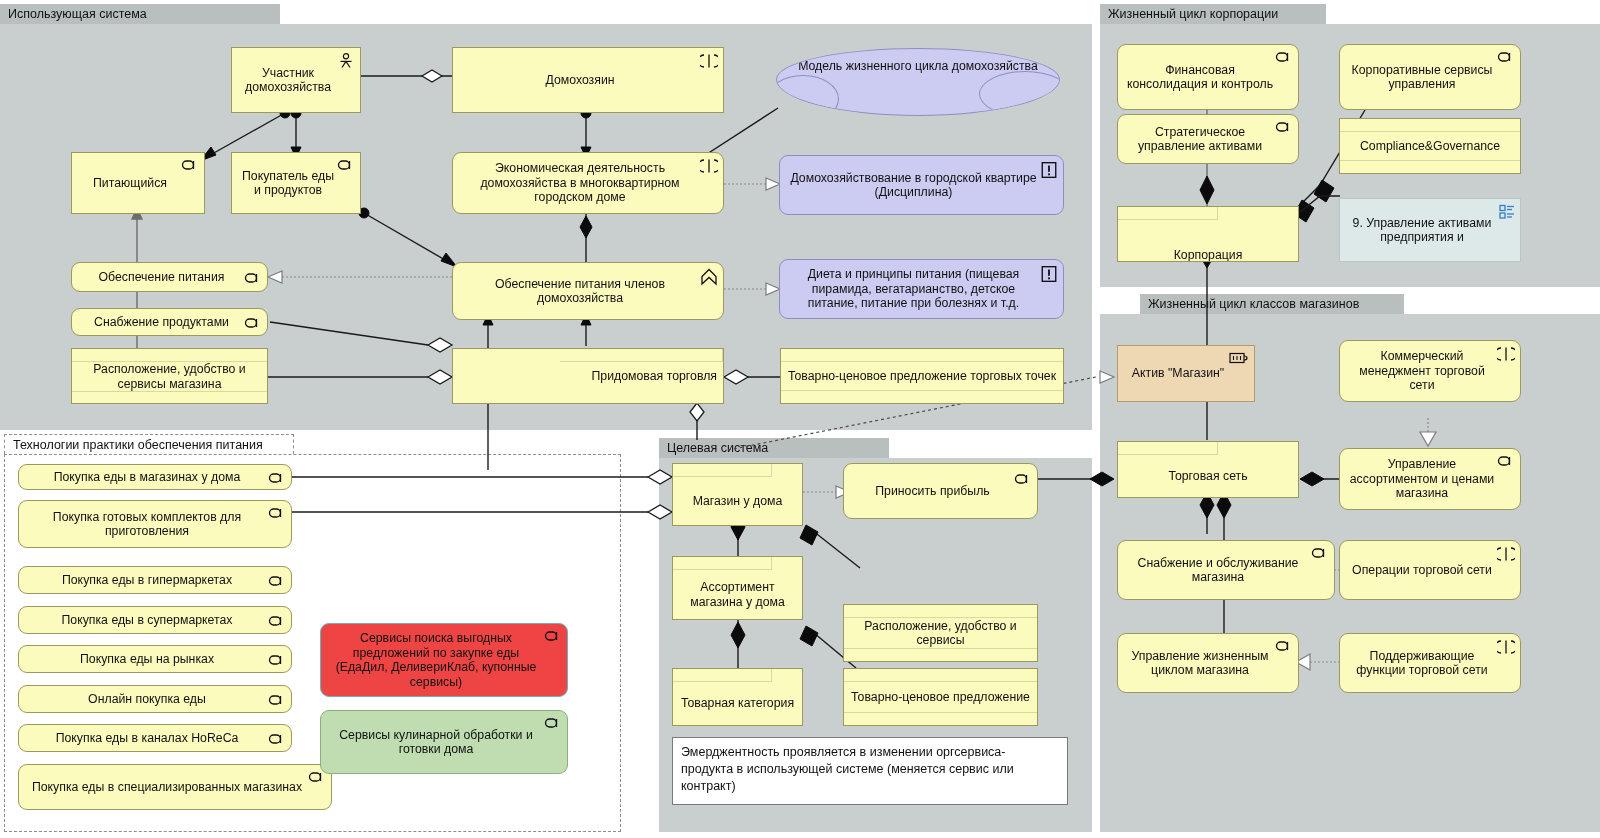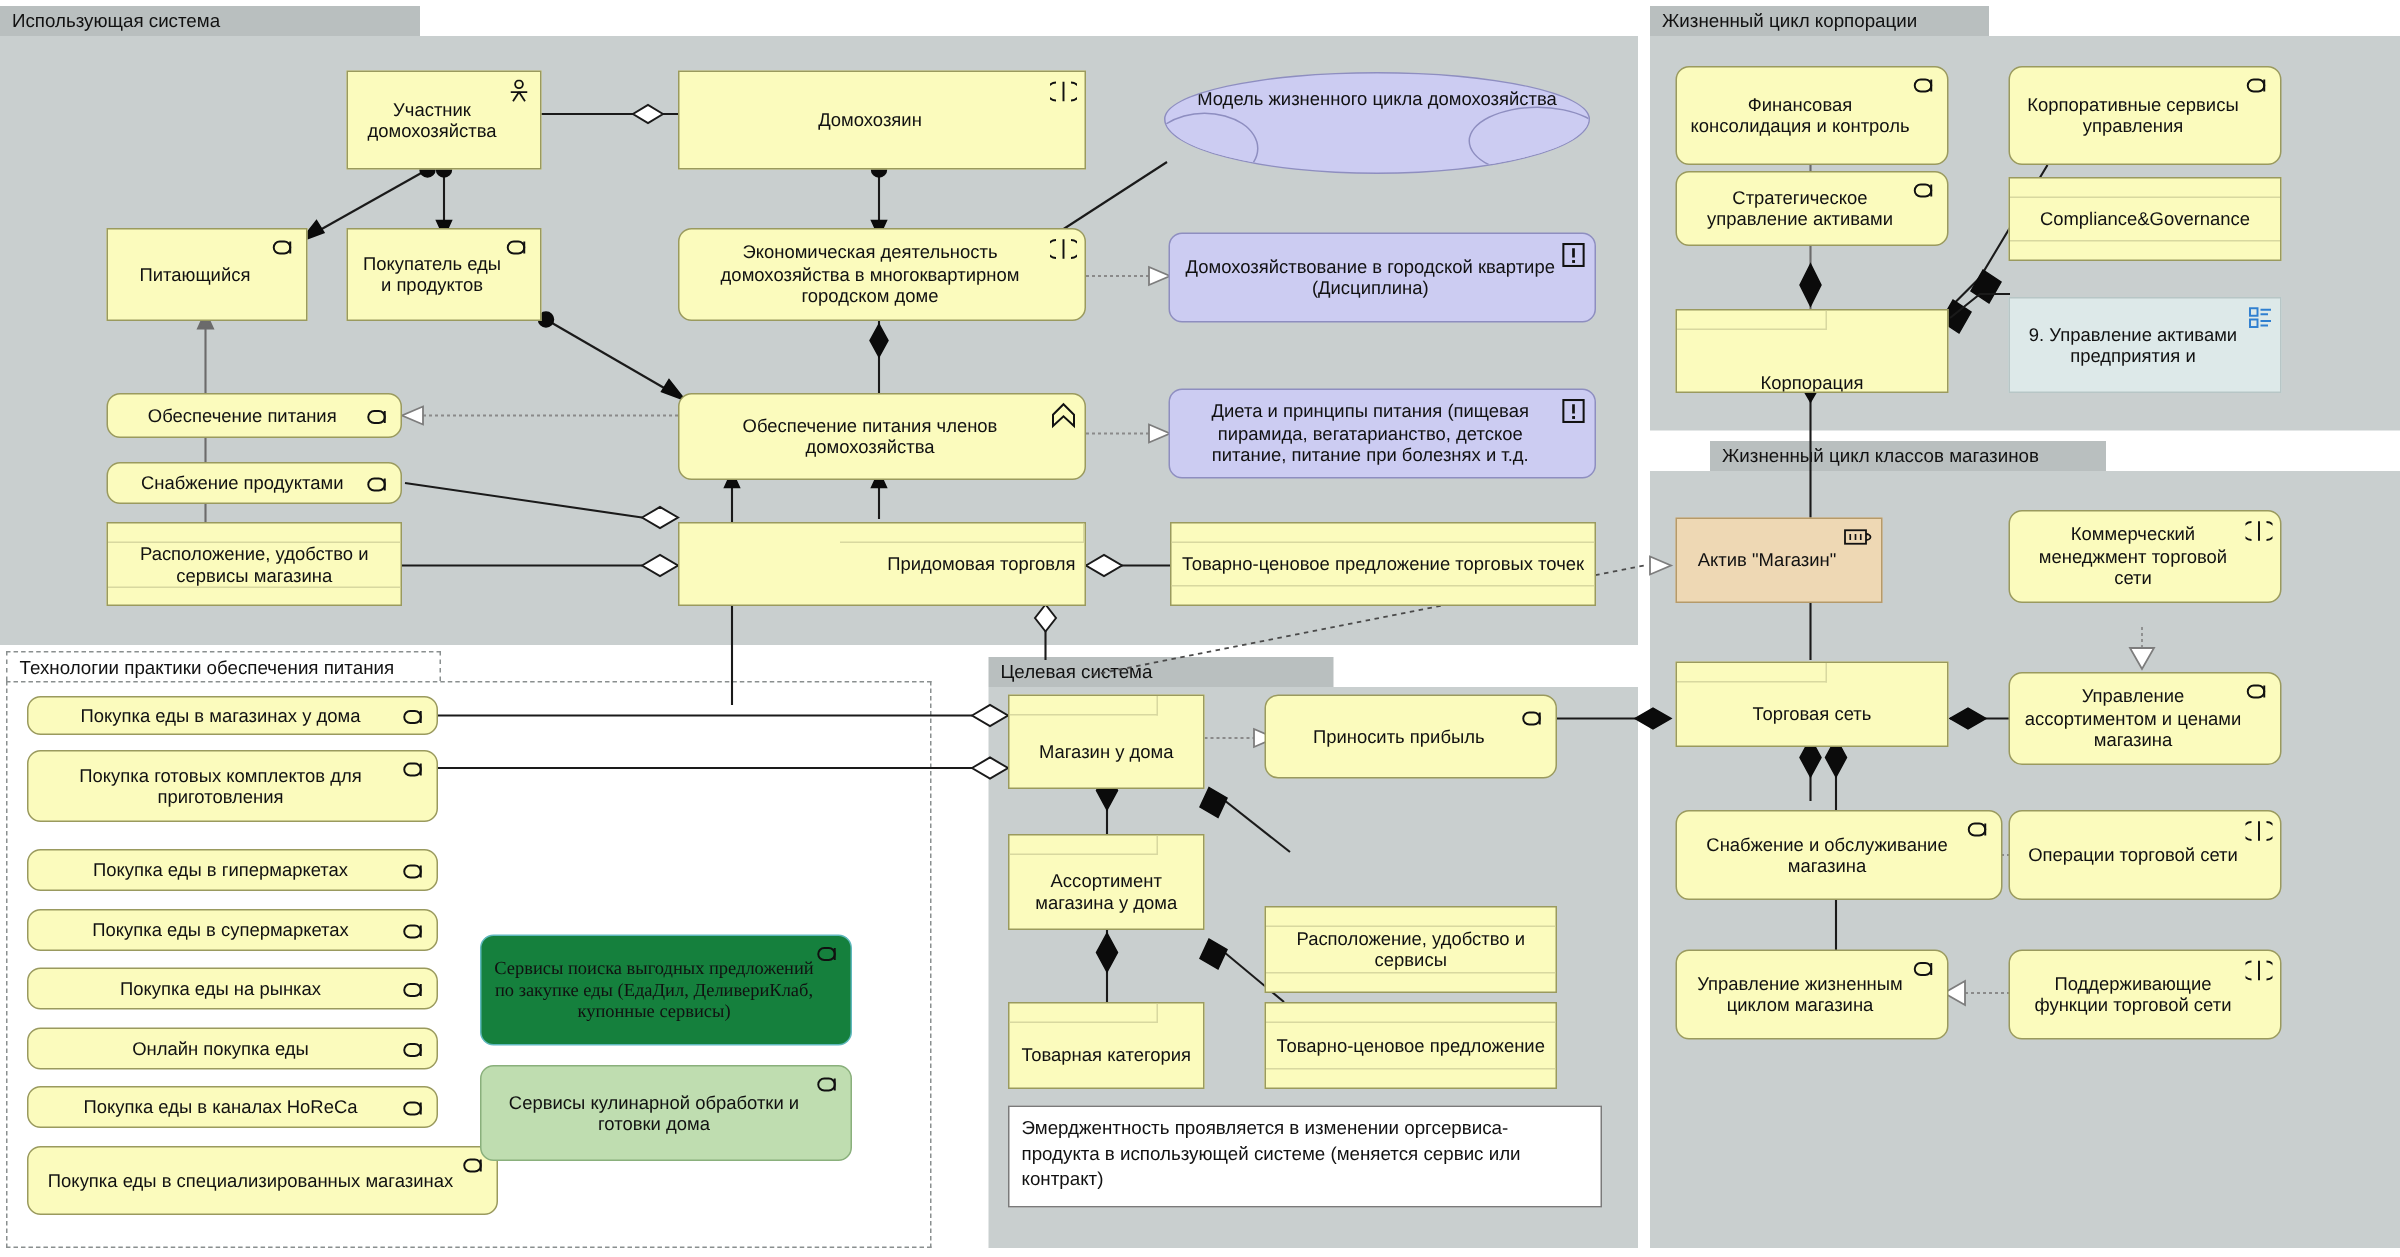--- a/index.html
+++ b/index.html
@@ -24,21 +24,21 @@
 
   
   .el.cls{padding:0;align-items:stretch;justify-content:flex-start;flex-direction:column;}
   .el.cls .strip{height:12px;flex:0 0 12px;border-bottom:1px solid #d8d8a0;}
   .el.cls .body{flex:1 1 auto;display:flex;align-items:center;justify-content:center;
                 text-align:center;padding:0 6px;}
   .el.cls .strip-b{height:12px;flex:0 0 12px;border-top:1px solid #d8d8a0;}
 
   .el.motiv{background:#ccccf2;border-color:#8e8ec0;}
   .el.node{background:#eed8b4;border-color:#b59a6a;}
-  .el.cyan{background:#15803d;border-color:#5fb8bd;font-family:Liberation Serif, serif;}
+  .el.cyan{background:#ef4444;border-color:#5fb8bd;}
   .el.green{background:#bfddb0;border-color:#8ab07c;}
   .el.lightblue{background:#dde9e9;border-color:#b7c6c6;}
   .el.note{background:#ffffff;border:1px solid #7a7a7a;justify-content:flex-start;
            text-align:left;align-items:flex-start;padding:6px 14px 6px 8px;line-height:17px;font-size:12.5px;}
 
   
   .cloud{position:absolute;background:#ccccf2;border:1px solid #8e8ec0;
          border-radius:50% 50% 50% 50% / 46% 46% 54% 54%;
          display:flex;align-items:flex-start;justify-content:center;
          font-size:12.3px;color:#111;text-align:center;padding:10px 18px 0 18px;box-sizing:border-box;overflow:hidden;}

